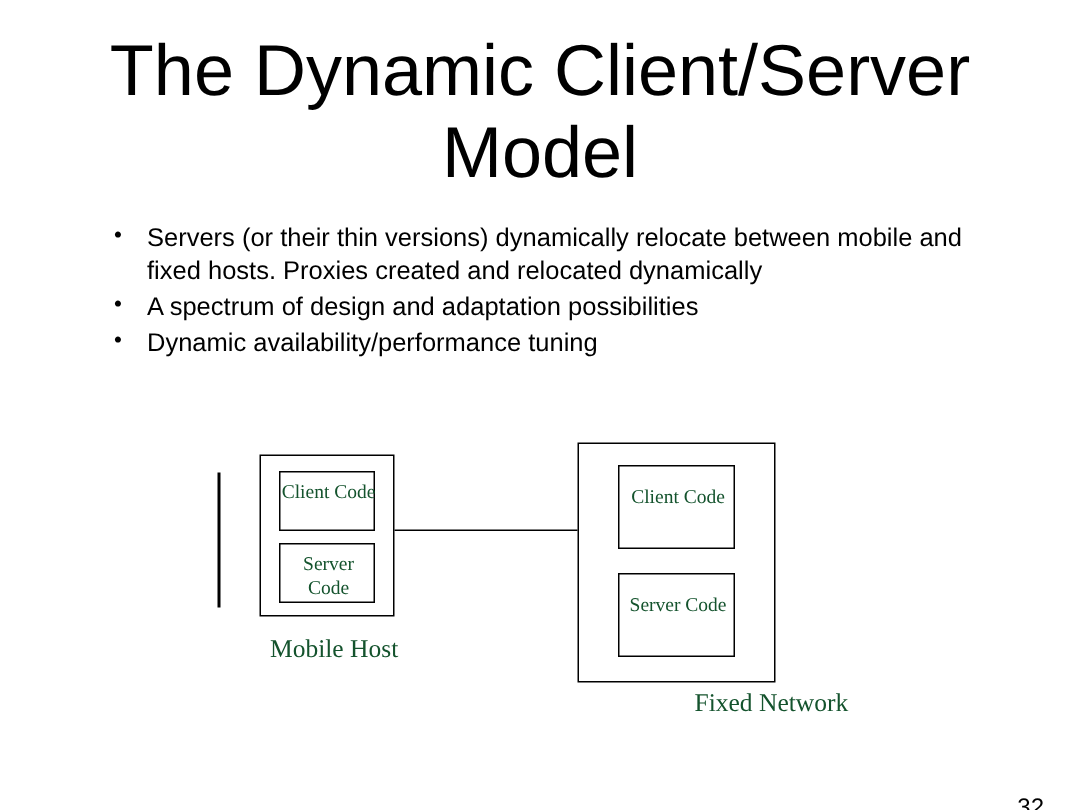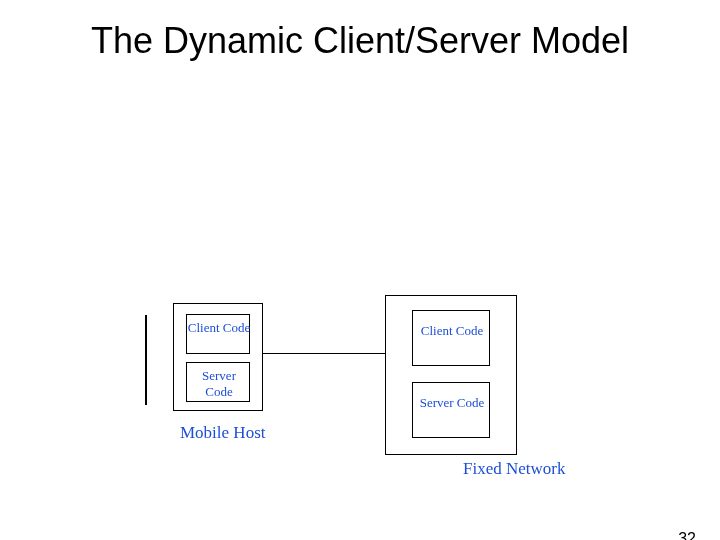--- a/index.html
+++ b/index.html
@@ -12,21 +12,21 @@
     color: #000;
     overflow: hidden;
   }
   .slide {
     position: relative;
     width: 720px;
     height: 540px;
     box-sizing: border-box;
   }
   .title {
-    font-size: 36px;
+    font-size: 48px;
     font-weight: 400;
     text-align: center;
     margin: 20px 60px 18px 60px;
     line-height: 1.15;
   }
   .bullets {
     margin: 0 0 0 70px;
     padding: 0 60px 0 0;
     font-size: 17px;
     line-height: 1.25;
@@ -45,21 +45,21 @@
     font-size: 15px;
   }
   .diagram {
     position: absolute;
     left: 145px;
     top: 275px;
     width: 430px;
     height: 200px;
     font-family: "Times New Roman", Times, serif;
     font-size: 13px;
-    color: #1d4ed8;
+    color: #14532d;
   }
   .box {
     position: absolute;
     border: 1px solid #000;
     box-sizing: border-box;
   }
   .vbar {
     position: absolute;
     width: 0;
     border-left: 2px solid #000;
@@ -78,20 +78,25 @@
     bottom: 12px;
     font-size: 16px;
   }
 </style>
 </head>
 <body>
 <div class="slide">
 
   <h1 class="title">The Dynamic Client/Server Model</h1>
 
+  <ul class="bullets">
+    <li>Servers (or their thin versions) dynamically relocate between mobile and fixed hosts. Proxies created and relocated dynamically</li>
+    <li>A spectrum of  design and adaptation possibilities</li>
+    <li> Dynamic availability/performance tuning</li>
+  </ul>
 
   <div class="diagram">
 
     <div class="vbar" style="left:0px; top:20px; height:90px;"></div>
 
     <div class="box" style="left:28px; top:8px; width:90px; height:108px;">
       <div class="box" style="left:12px; top:10px; width:64px; height:40px;">
         <div class="dlabel" style="left:0; top:5px; width:64px;">Client Code</div>
       </div>
       <div class="box" style="left:12px; top:58px; width:64px; height:40px;">

